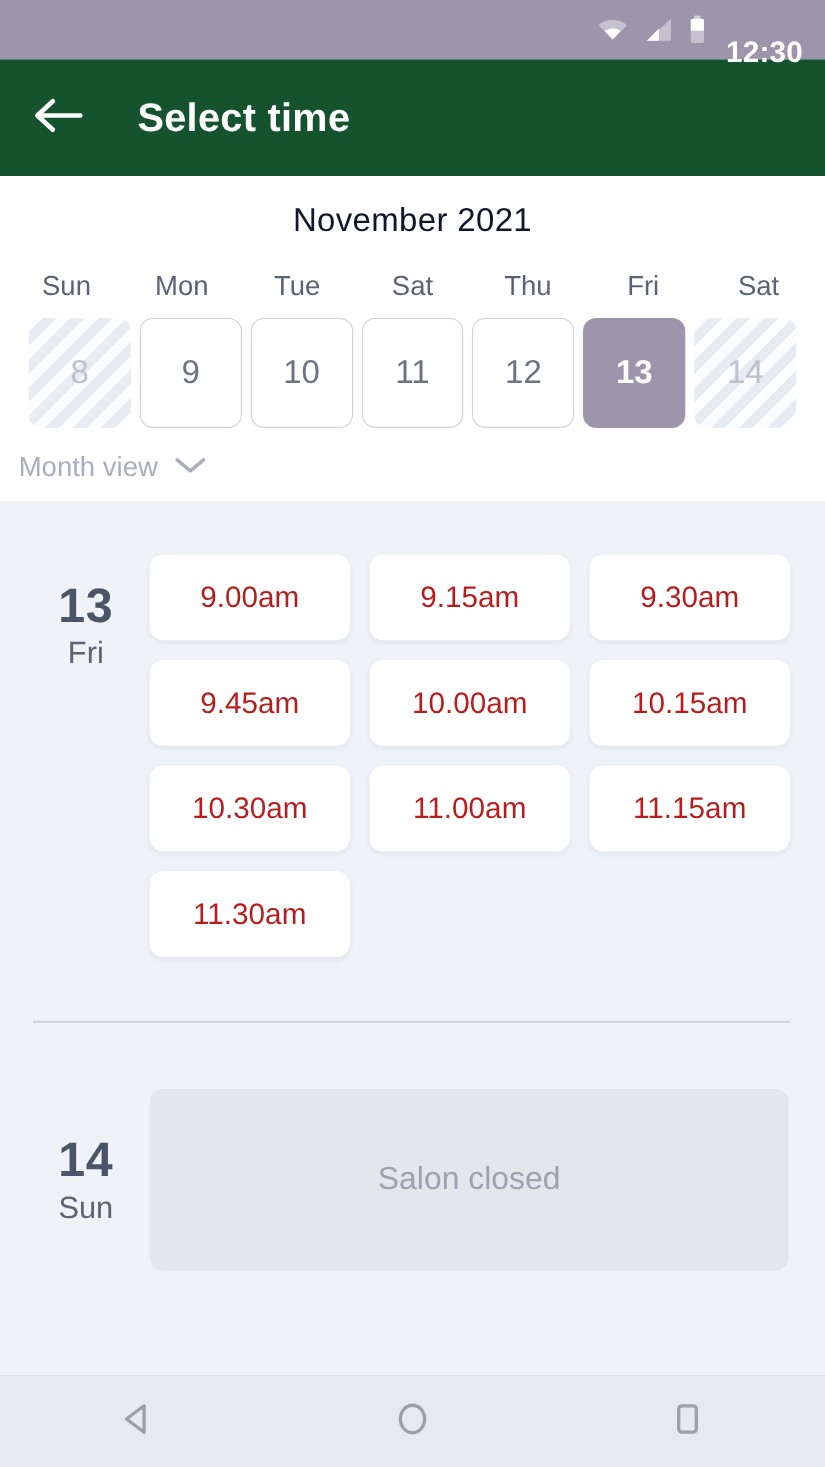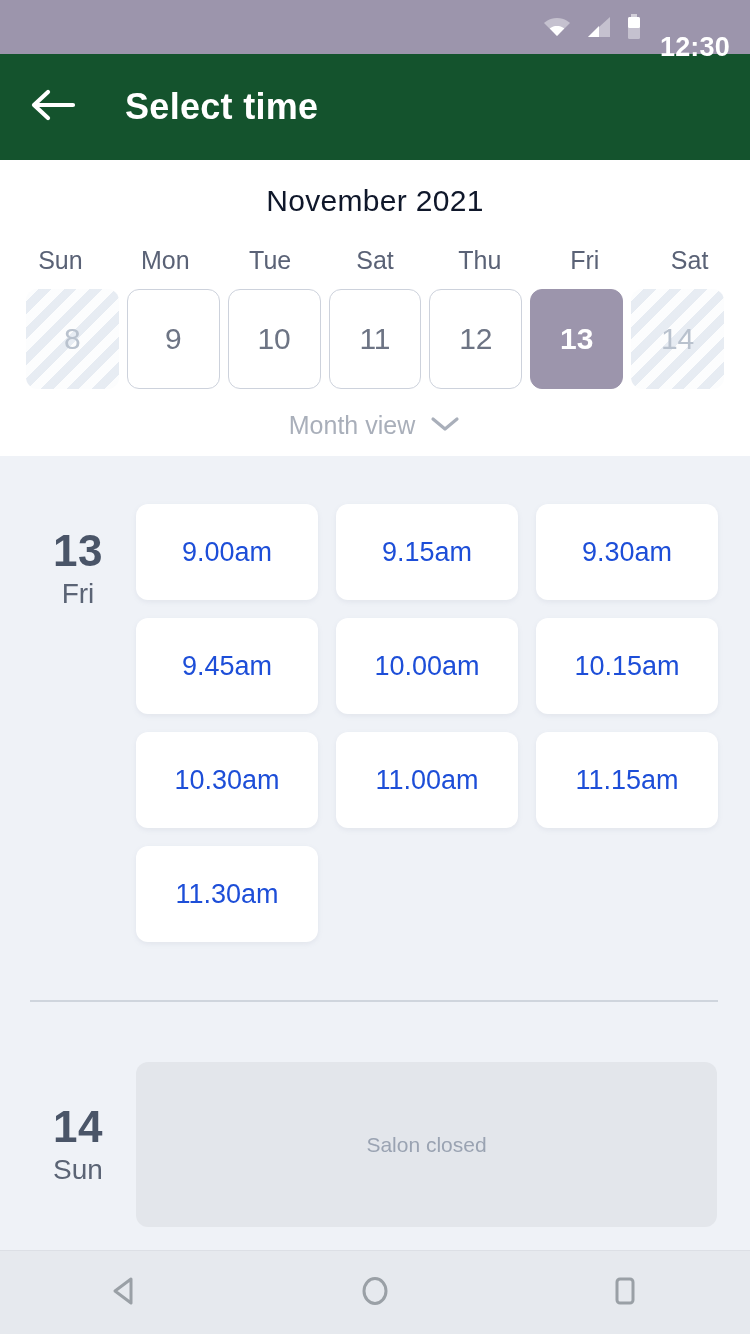--- a/index.html
+++ b/index.html
@@ -73,57 +73,57 @@
   }
   .day-cell.disabled {
     color:#b9c2ce;
     background:
       repeating-linear-gradient(135deg,
         rgba(255,255,255,0.85) 0px, rgba(255,255,255,0.85) 9px,
         rgba(226,232,240,0.55) 9px, rgba(226,232,240,0.55) 18px),
       #edf1f6;
   }
   .month-view-row {
-    display:flex; align-items:center; justify-content:center;
-    gap:14px; margin-top:22px; cursor:pointer;
+    display:flex; align-items:center; 
+    gap:14px; margin-top:22px; cursor:pointer;margin-left:17px;
   }
   .month-view-label { color:#a9afba; font-size:25px; }
 
   
   .slots-area { background:#eff2f7; padding-top:30px; }
   .day-group { display:flex; padding:0 0 0 28px; }
   .day-label { width:100px; flex:0 0 100px; padding-top:42px; text-align:center; }
   .day-label .dl-num {
     font-size:44px; font-weight:bold; color:#4a5568;
     line-height:1.05; letter-spacing:0.5px;
   }
   .day-label .dl-dow { font-size:28px; color:#5b6475; margin-top:4px; }
 
   .slot-grid {
     flex:1; display:grid; grid-template-columns:repeat(3, 182px);
     gap:18px 18px; padding-left:8px; padding-top:18px;
   }
   .slot {
-    height:96px; background:#ffffff; border-radius:12px;
-    display:flex; align-items:center; justify-content:center;
-    font-size:27px; color:#1d4ed8; cursor:pointer;
+    height:78px; background:#ffffff; border-radius:12px;
+    display:flex; align-items:center; justify-content:center;
+    font-size:27px; color:#b91c1c; cursor:pointer;
     box-shadow:0 2px 5px rgba(140,150,170,0.13);
   }
 
   .divider {
     height:2px; background:#cfd5dd;
     margin:58px 32px 0 30px;
   }
 
   .closed-group { display:flex; padding:60px 0 0 28px; }
   .closed-box {
     flex:1; margin-left:8px; margin-right:33px;
     height:165px; background:#e3e6eb; border-radius:12px;
     display:flex; align-items:center; justify-content:center;
-    color:#9aa3b2; font-size:21px;
+    color:#9aa3b2; font-size:29px;
   }
 
   
   .navbar {
     position:absolute; left:0; bottom:0; width:750px; height:84px;
     background:#e6e9ee;
     display:flex; align-items:center; justify-content:space-around;
     border-top:1px solid #dcdfe5;
   }
   .nav-btn {

